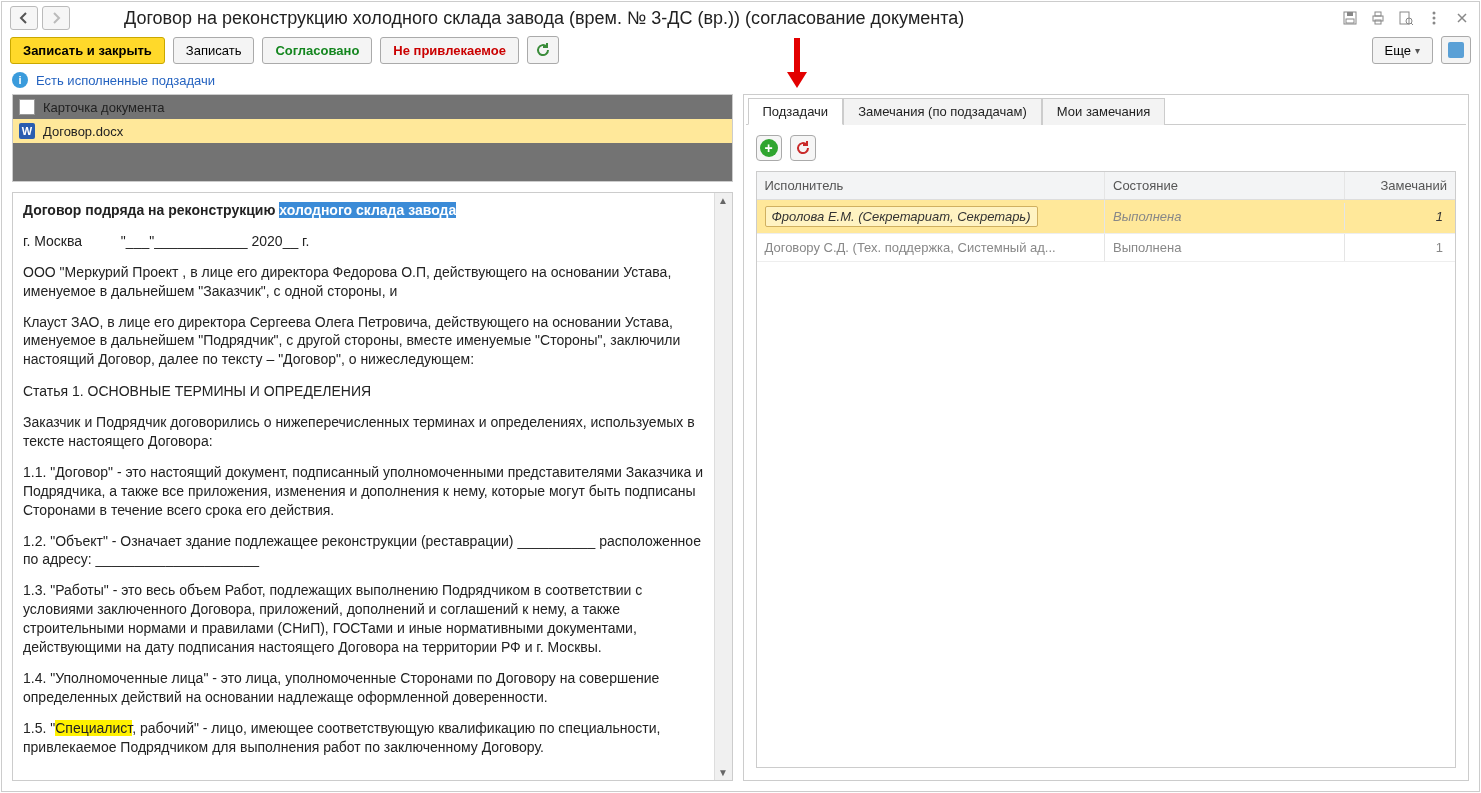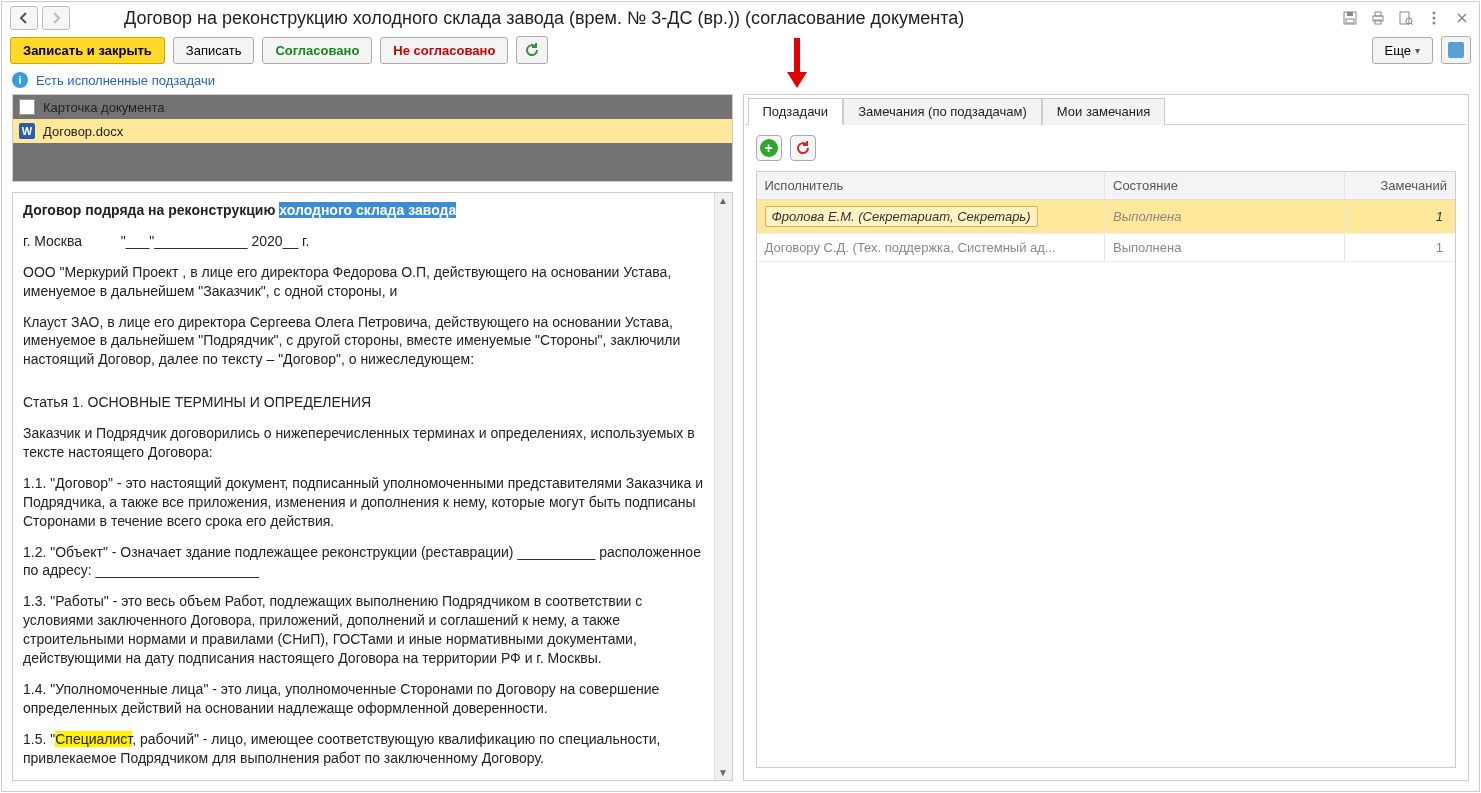--- a/index.html
+++ b/index.html
@@ -332,21 +332,21 @@
             <path d="M2 2 L10 10 M10 2 L2 10" stroke="#888" stroke-width="1.5"></path>
           </svg>
       </span>
     </span>
   </div>
 
   <div class="toolbar">
     <button class="btn btn-yellow">Записать и закрыть</button>
     <button class="btn">Записать</button>
     <button class="btn btn-agree">Согласовано</button>
-    <button class="btn btn-disagree">Не согласовано</button>
+    <button class="btn btn-disagree">Не привлекаемое</button>
     <button class="btn btn-refresh">
       <svg width="16" height="16" viewBox="0 0 16 16">
           <path d="M13 8a5 5 0 1 1-1.5-3.5" fill="none" stroke="#3a8c3a" stroke-width="2"></path>
           <path d="M12 1 L12 5 L8 5" fill="none" stroke="#3a8c3a" stroke-width="2"></path>
         </svg>
     </button>
     <span class="spacer"></span>
     <button class="btn btn-more">
         <span>Еще</span>
       </button>
@@ -373,21 +373,21 @@
         </div>
       </div>
 
       <div class="doc-view-wrap">
         <div class="doc-view">
           <p class="doc-title-line">
             <span>Договор подряда на реконструкцию </span><span class="sel-blue">холодного склада завода</span>
           </p>
           <p style="white-space:pre;">г. Москва          "___"____________ 2020__ г.</p>
           <p>ООО "Меркурий Проект , в лице его директора Федорова О.П, действующего на основании Устава, именуемое в дальнейшем "Заказчик", с одной стороны, и</p>
-          <p style="margin-bottom:24px;">Клауст ЗАО, в лице его директора Сергеева Олега Петровича, действующего на основании Устава, именуемое в дальнейшем "Подрядчик", с другой стороны, вместе именуемые "Стороны", заключили настоящий Договор,  далее по тексту – "Договор",  о нижеследующем:</p>
+          <p style="margin-bottom:13px;">Клауст ЗАО, в лице его директора Сергеева Олега Петровича, действующего на основании Устава, именуемое в дальнейшем "Подрядчик", с другой стороны, вместе именуемые "Стороны", заключили настоящий Договор,  далее по тексту – "Договор",  о нижеследующем:</p>
           <p>Статья 1. ОСНОВНЫЕ ТЕРМИНЫ И ОПРЕДЕЛЕНИЯ</p>
           <p>Заказчик и Подрядчик договорились о нижеперечисленных терминах и определениях, используемых в тексте настоящего Договора:</p>
           <p>1.1. "Договор" - это настоящий документ, подписанный уполномоченными представителями Заказчика и Подрядчика, а также все приложения, изменения и дополнения к нему, которые могут быть подписаны Сторонами в течение всего срока его действия.</p>
           <p>1.2. "Объект" - Означает здание подлежащее реконструкции (реставрации) __________ расположенное по адресу: _____________________</p>
           <p>1.3. "Работы" - это весь объем Работ, подлежащих выполнению Подрядчиком в соответствии с условиями заключенного Договора, приложений, дополнений и соглашений к нему, а также строительными нормами и правилами (СНиП), ГОСТами и иные нормативными документами, действующими на дату подписания настоящего Договора на территории РФ и г. Москвы.</p>
           <p>1.4. "Уполномоченные лица" - это лица, уполномоченные Сторонами по Договору на совершение определенных действий на основании надлежаще оформленной доверенности.</p>
           <p>
             <span>1.5. "</span><span class="hl-yellow">Специалист</span><span>, рабочий" - лицо, имеющее соответствующую квалификацию по специальности, привлекаемое Подрядчиком для выполнения работ по заключенному Договору.</span>
           </p>
         </div>

